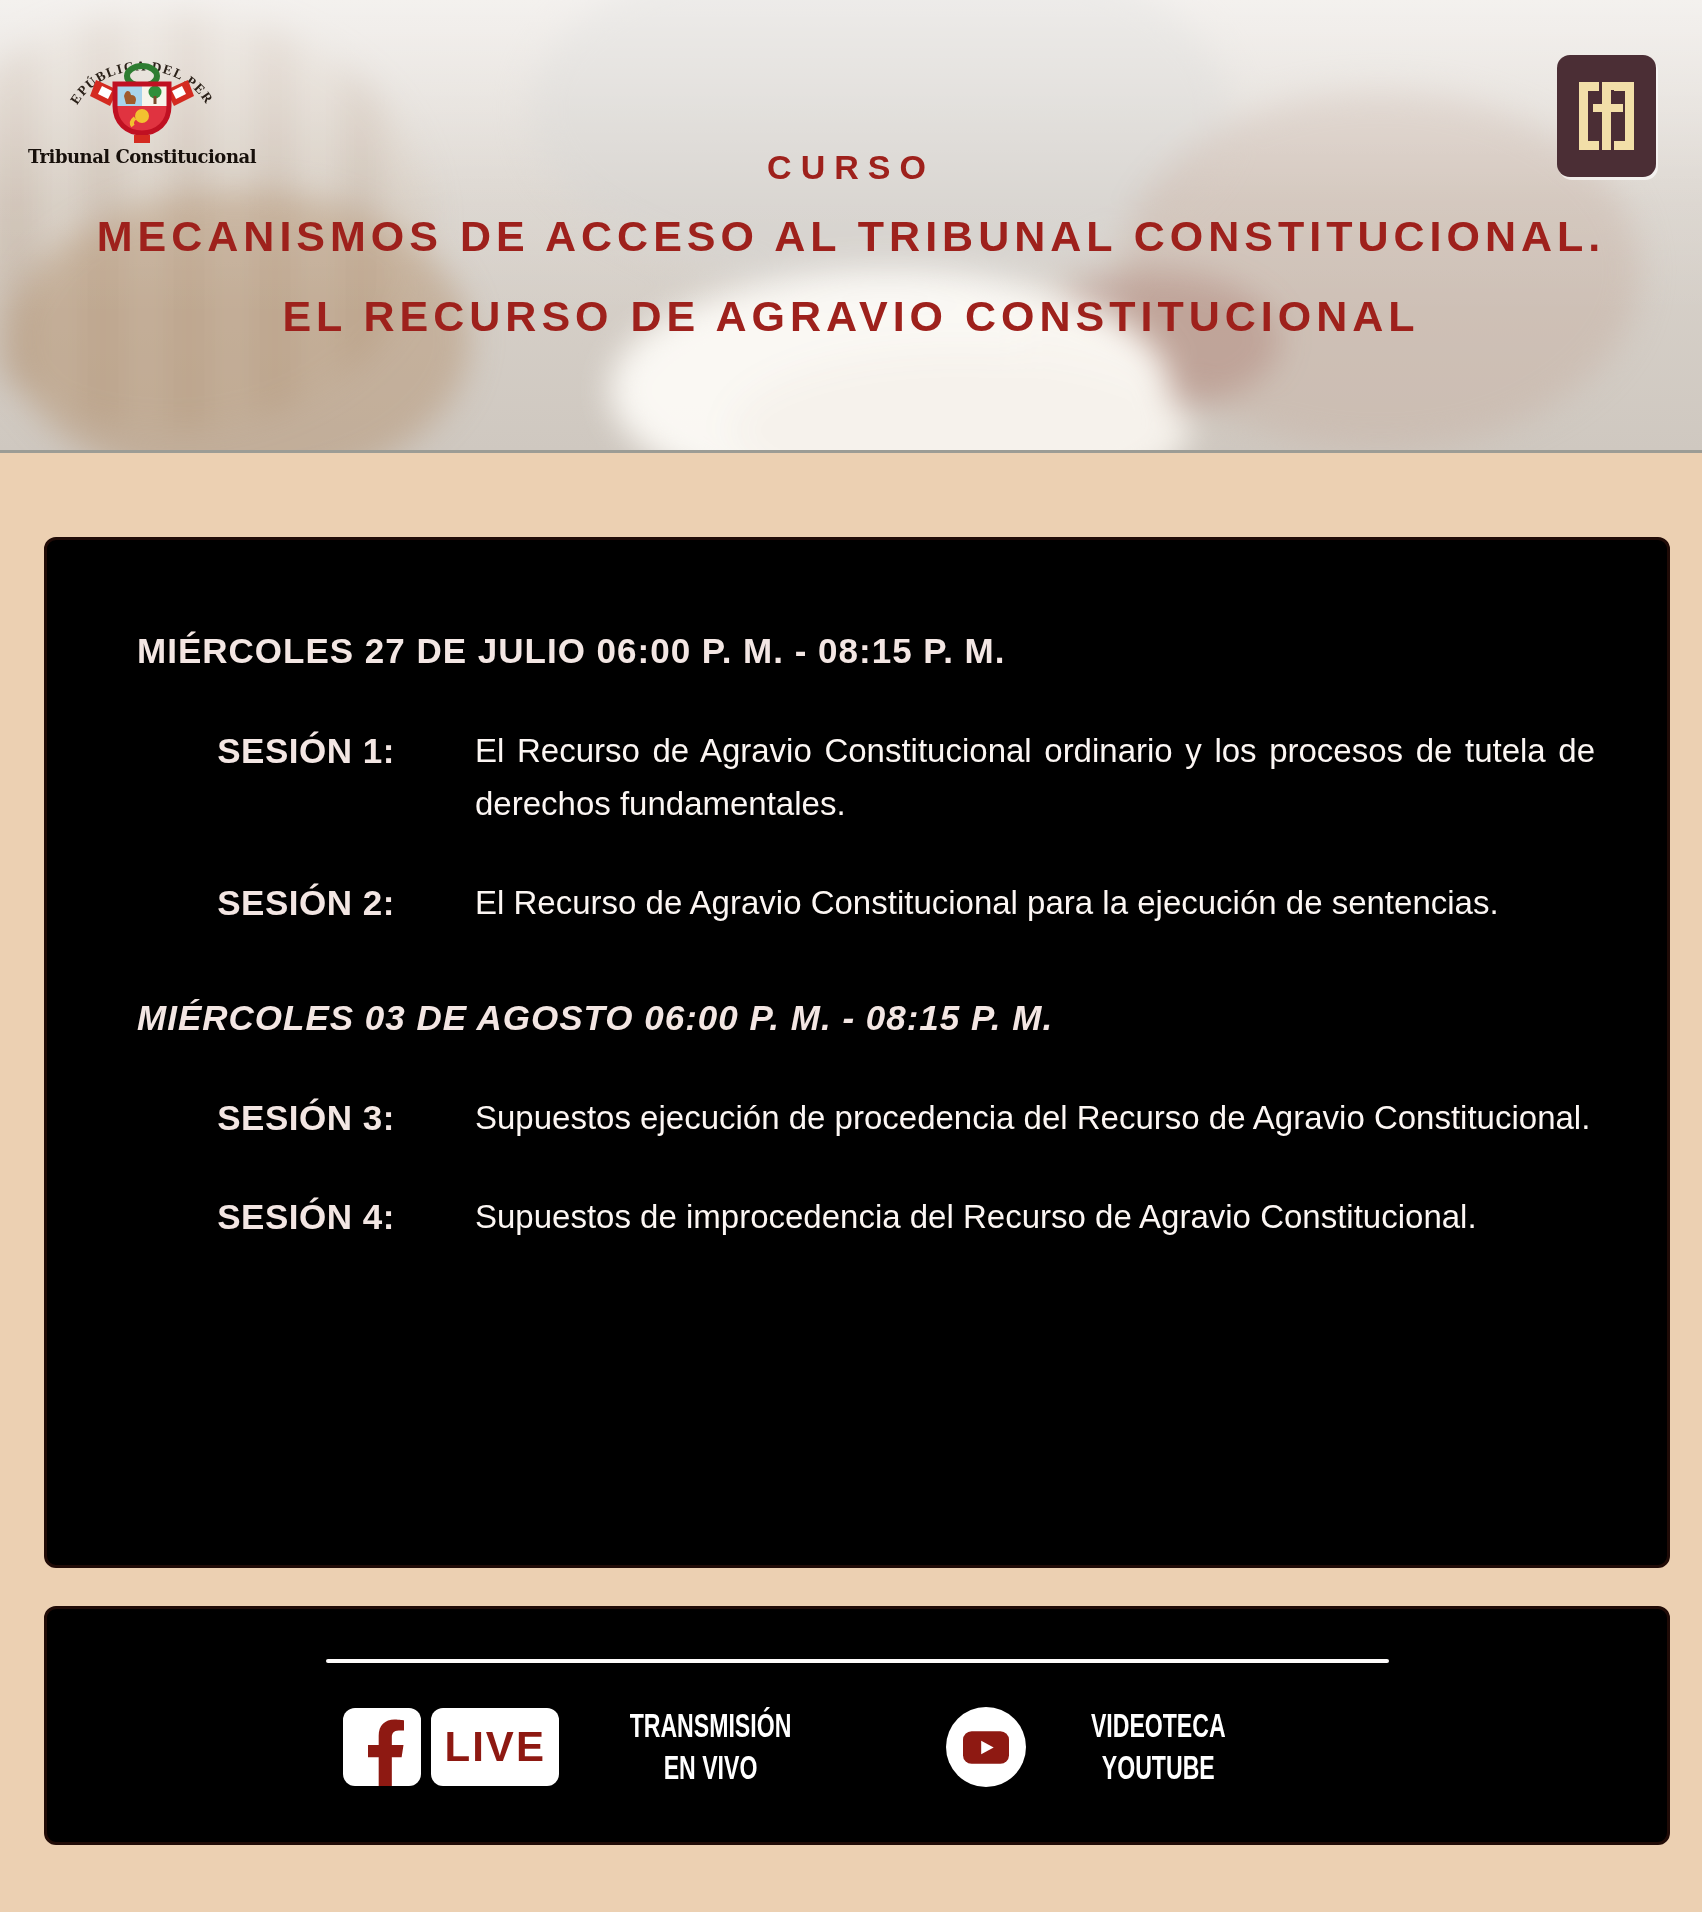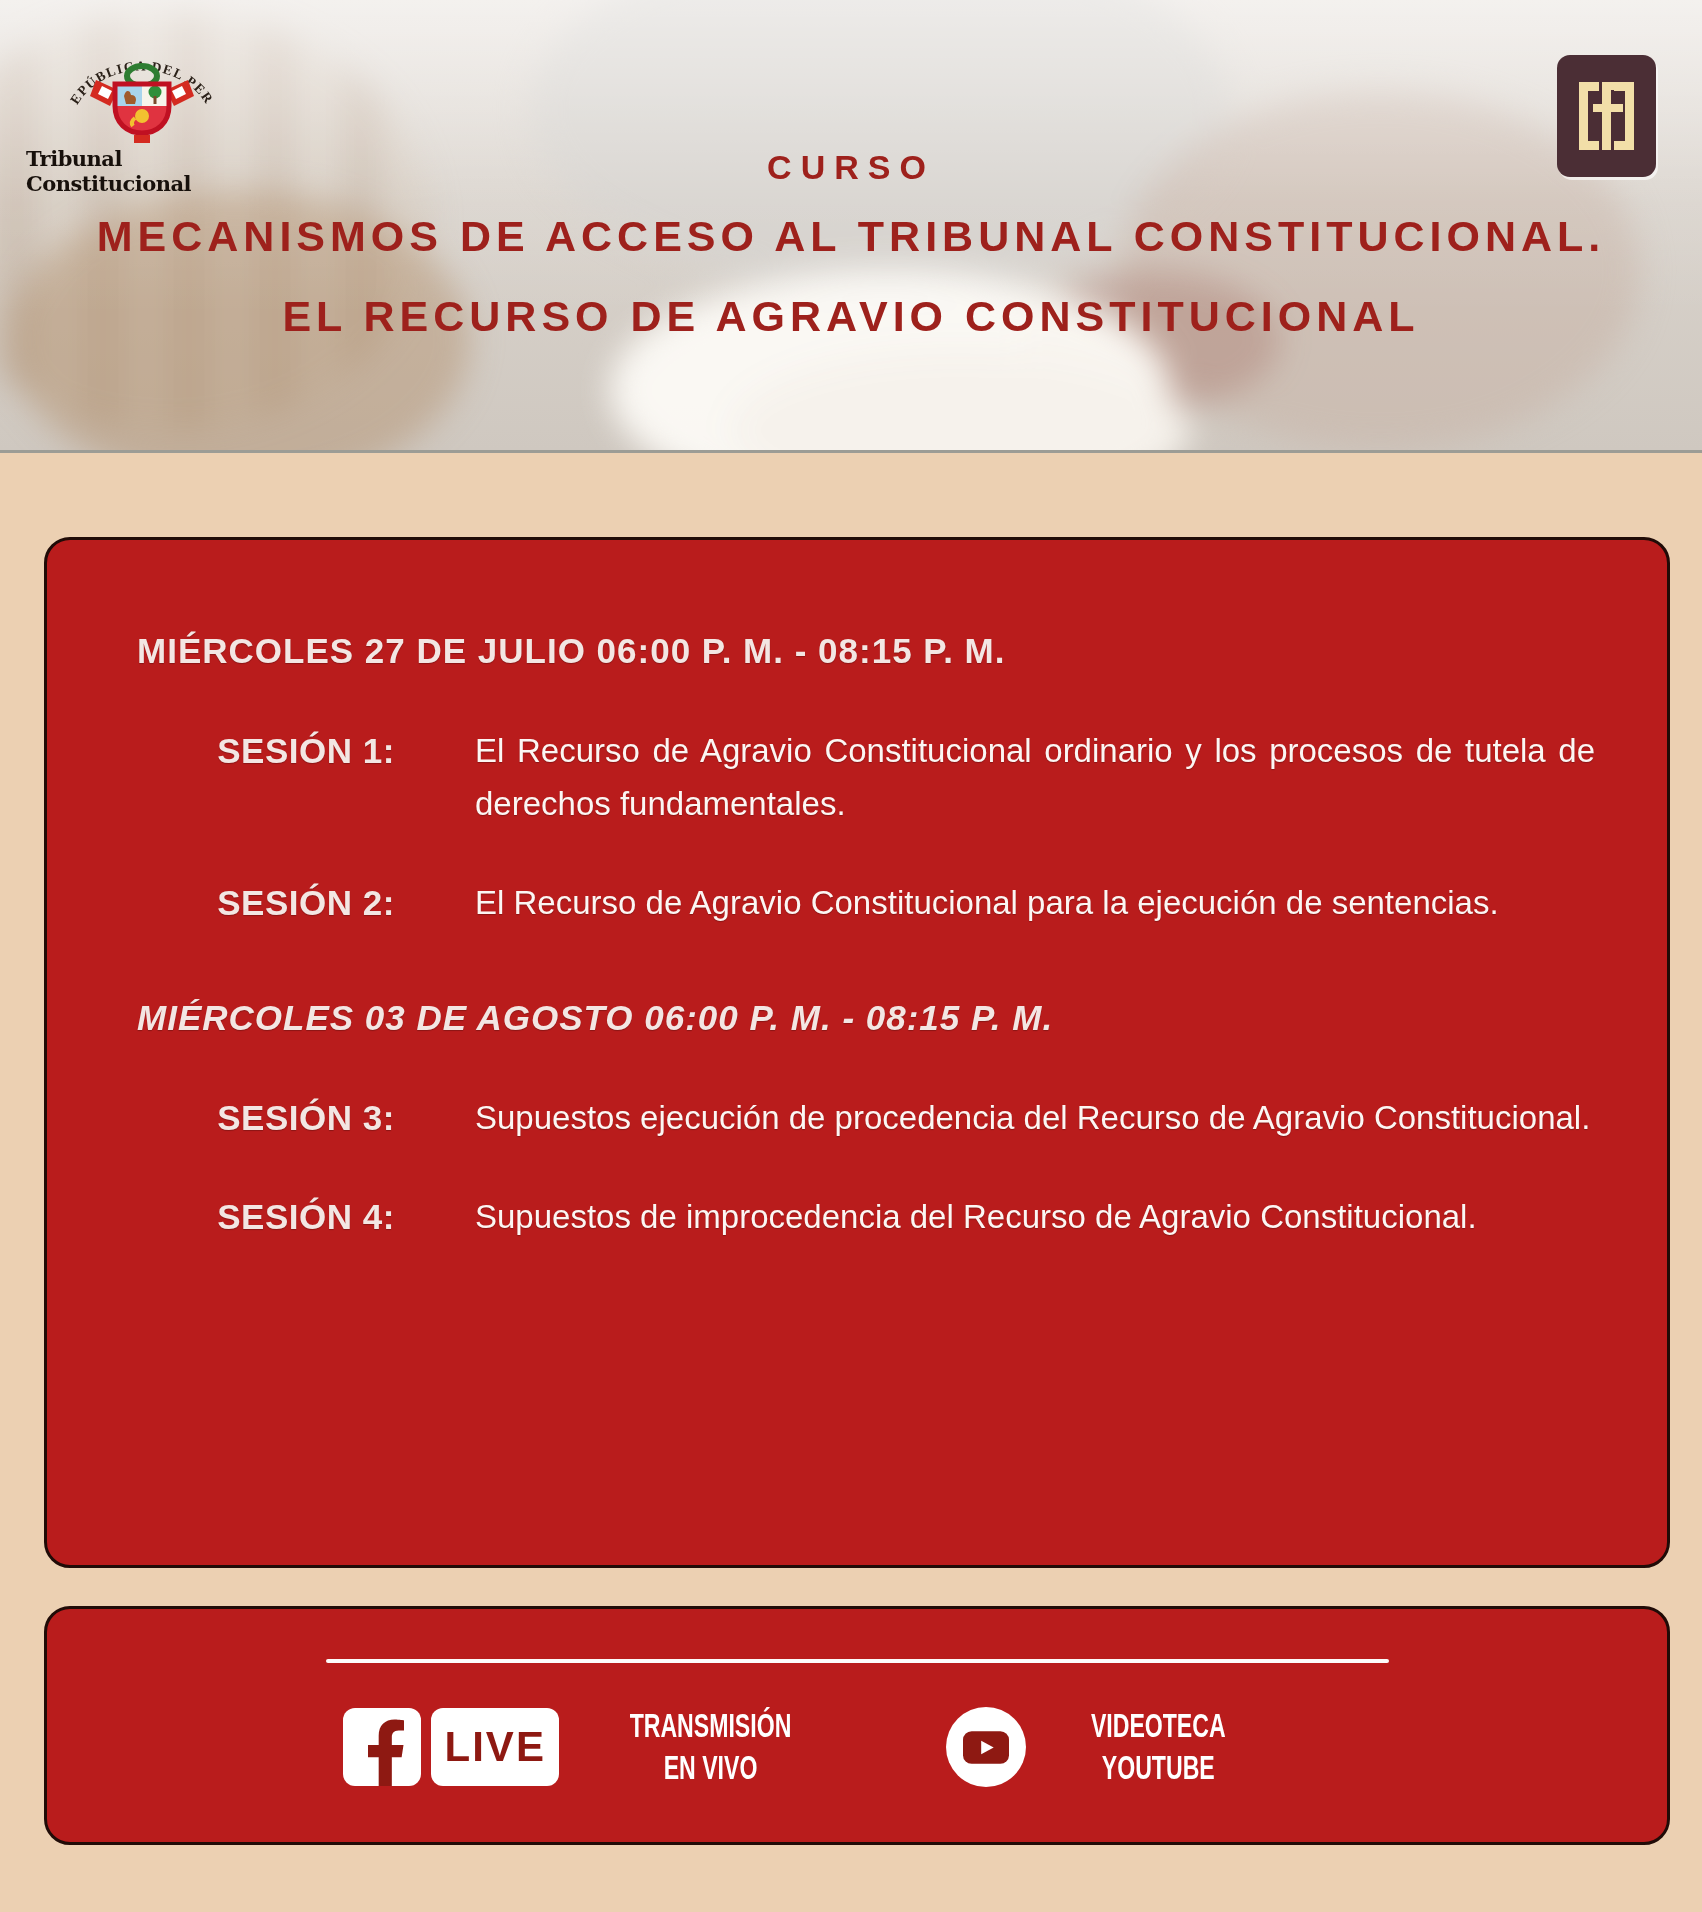--- a/index.html
+++ b/index.html
@@ -27,38 +27,38 @@
   .b-warm-right{left:1150px;top:120px;width:520px;height:360px;background:rgba(200,180,168,.55);}
   .b-red-hint{left:1050px;top:300px;width:260px;height:140px;background:rgba(176,130,120,.45);}
   .b-book{left:640px;top:300px;width:560px;height:240px;background:rgba(252,250,246,.95);}
   .b-book2{left:760px;top:380px;width:460px;height:160px;background:rgba(246,242,236,.98);border-radius:12px;}
   .hdr-fade{position:absolute;inset:0;background:linear-gradient(180deg,rgba(255,255,255,.55) 0%,rgba(255,255,255,.1) 45%,rgba(255,255,255,0) 70%);}
 
   
   .coat{position:absolute;left:36px;top:26px;width:212px;height:150px;z-index:5;}
   .coat-name{
     position:absolute;left:26px;top:146px;width:232px;z-index:5;
-    text-align:left;font-family:"DejaVu Serif", serif;font-weight:bold;
-    font-size:21px;color:#17100b;letter-spacing:-0.5px;
+    text-align:center;font-family:"DejaVu Serif", serif;font-weight:bold;
+    font-size:18px;color:#17100b;letter-spacing:-0.5px;
   }
 
   
   .cec{position:absolute;left:1557px;top:55px;width:99px;height:122px;z-index:5;
     background:#4B2E35;border-radius:13px;box-shadow:2px 3px 0 rgba(255,255,255,.6);}
 
   
   .title{position:absolute;left:0;top:150px;width:1702px;text-align:center;z-index:4;color:#9E211C;}
   .title .t1{font-size:34px;font-weight:bold;letter-spacing:9px;line-height:1;margin:0 0 31px 0;}
   .title .t2{font-size:43px;font-weight:bold;letter-spacing:5px;line-height:1;margin:0 0 37px 0;}
   .title .t3{font-size:43px;font-weight:bold;letter-spacing:5px;line-height:1;margin:0;}
 
   
   .panel{
     position:absolute;left:44px;width:1626px;
-    background:#b91c1c;border:3px solid #200b07;border-radius:26px;
+    background:#000000;border:3px solid #200b07;border-radius:12px;
     box-sizing:border-box;color:#FBF3F0;
   }
   .panel--schedule{top:537px;height:1031px;padding:90px 69px 0 90px;}
   .sched-heading{
     font-size:35px;font-weight:bold;letter-spacing:1px;color:#F3E6E3;
     margin:0 0 52px 0;line-height:1.2;text-shadow:0 1px 1px rgba(0,0,0,.25);
   }
   .sched-heading.second{margin-top:68px;font-style:italic;}
   .session-row{display:flex;margin:0 0 46px 0;}
   .session-row .lbl{

